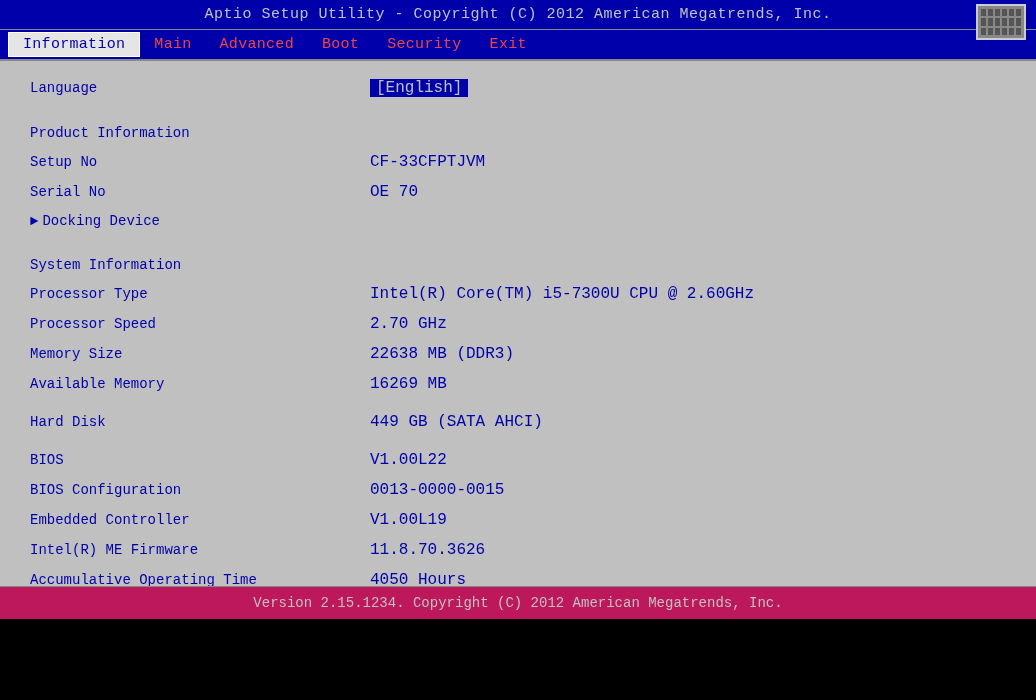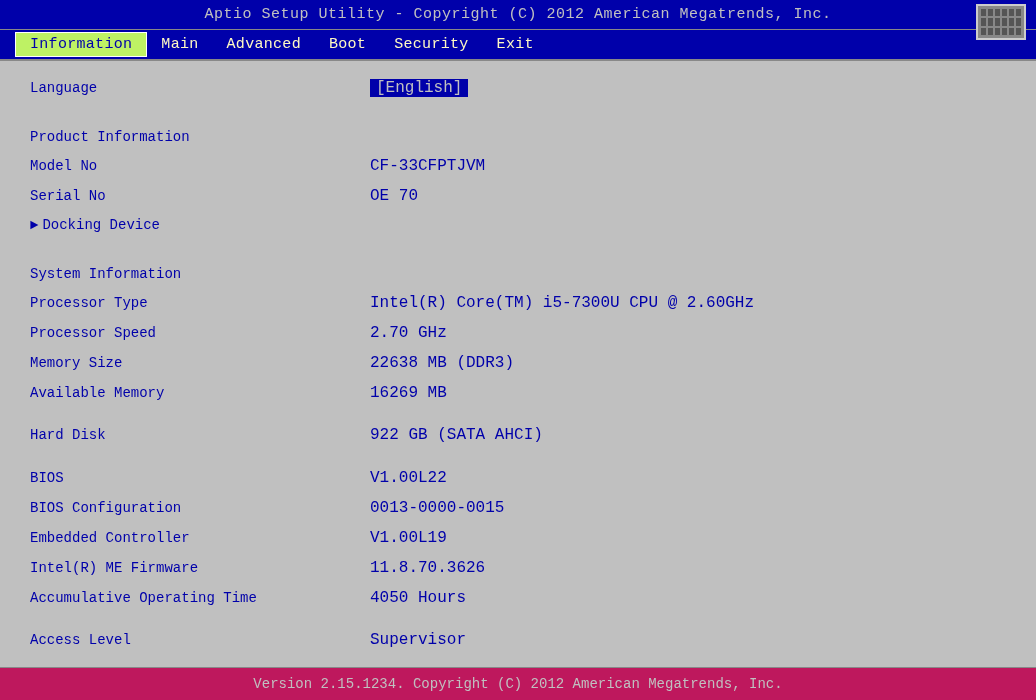--- a/index.html
+++ b/index.html
@@ -11,21 +11,21 @@
     body {
       width: 1036px;
       height: 700px;
       background-color: #000;
       font-family: 'Courier New', Courier, monospace;
       overflow: hidden;
     }
 
     #bios-container {
       width: 1036px;
-      height: 700px;
+      height: 619px;
       background-color: #0000aa;
       display: flex;
       flex-direction: column;
     }
 
     
     #header {
       background-color: #0000aa;
       color: #c0c0c0;
       text-align: center;
@@ -68,29 +68,28 @@
       align-items: center;
       padding: 2px 8px;
       gap: 0;
       border-bottom: 2px solid #888;
     }
 
     .nav-item {
       padding: 3px 14px;
       font-size: 15px;
       cursor: pointer;
-      color: #fef9c3;
+      color: #ef4444;
       letter-spacing: 0.3px;
     }
 
     .nav-item.active {
-      background-color: #bef264;
+      background-color: #e5e5e5;
       color: #0000aa;
       border: 1px solid #fff;
-      margin-left: 7px;
     }
 
     
     #main-content {
       flex: 1;
       background-color: #c0c0c0;
       padding: 16px 30px;
       display: flex;
       flex-direction: column;
       gap: 8px;
@@ -199,21 +198,21 @@
     <div class="info-row">
       <span class="info-label">Language</span>
       <span class="info-value highlighted">[English]</span>
     </div>
 
     <div class="spacer"></div>
 
     <div class="section-header">Product Information</div>
 
     <div class="info-row">
-      <span class="info-label">Model No</span>
+      <span class="info-label">Setup No</span>
       <span class="info-value">CF-33CFPTJVM</span>
     </div>
 
     <div class="info-row">
       <span class="info-label">Serial No</span>
       <span class="info-value">OE          70</span>
     </div>
 
     <div class="docking-row">
       <span class="docking-arrow">►</span>
@@ -241,21 +240,21 @@
 
     <div class="info-row">
       <span class="info-label">Available Memory</span>
       <span class="info-value">16269 MB</span>
     </div>
 
     <div class="spacer"></div>
 
     <div class="info-row">
       <span class="info-label">Hard Disk</span>
-      <span class="info-value">922 GB (SATA AHCI)</span>
+      <span class="info-value">449 GB (SATA AHCI)</span>
     </div>
 
     <div class="spacer"></div>
 
 
     <div class="info-row">
       <span class="info-label">BIOS</span>
       <span class="info-value">V1.00L22</span>
     </div>
 

